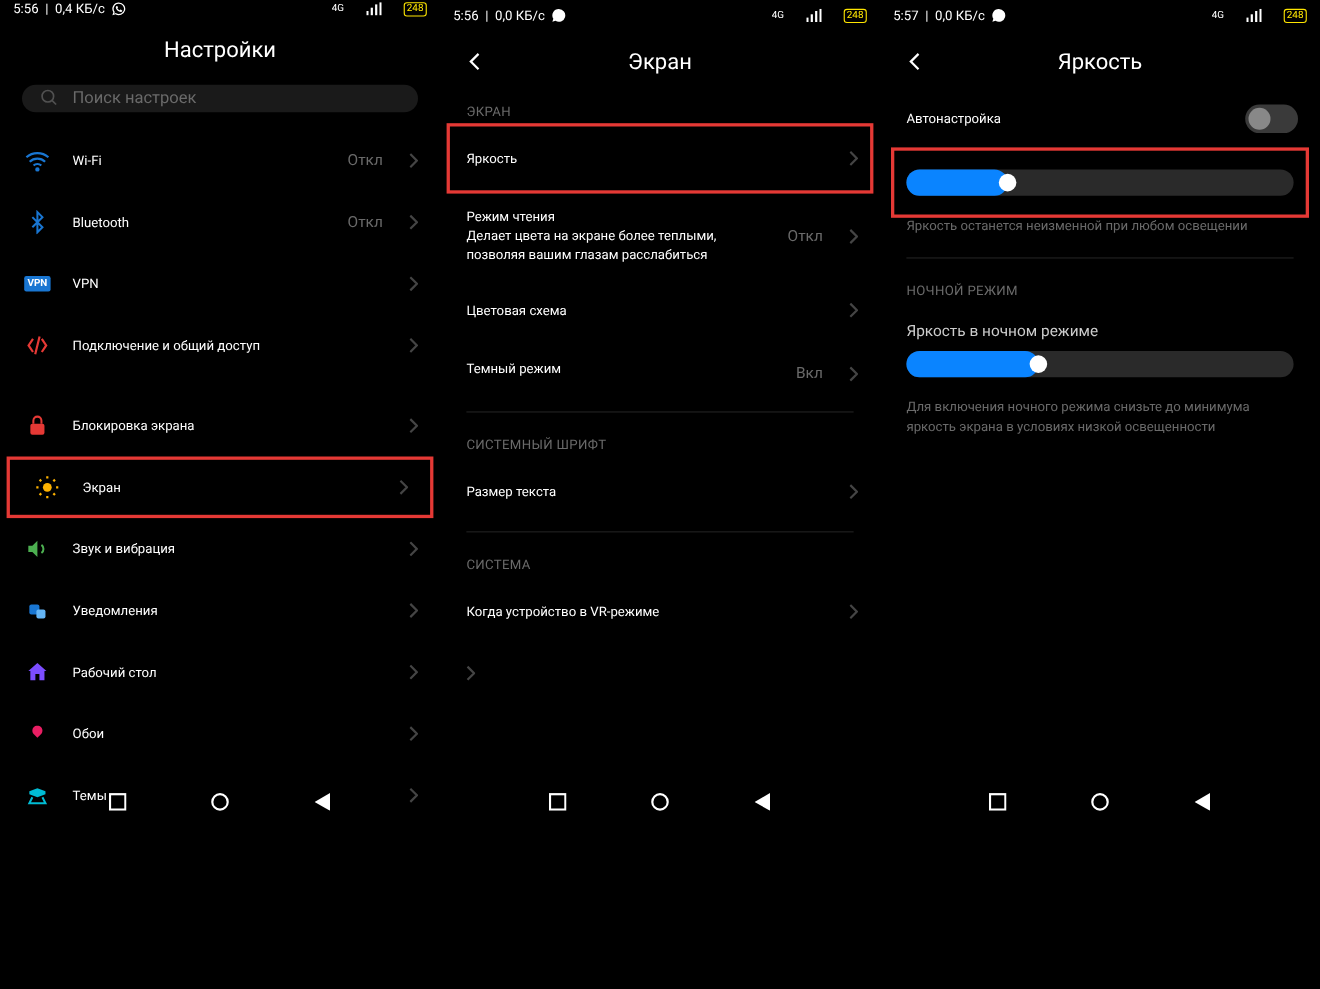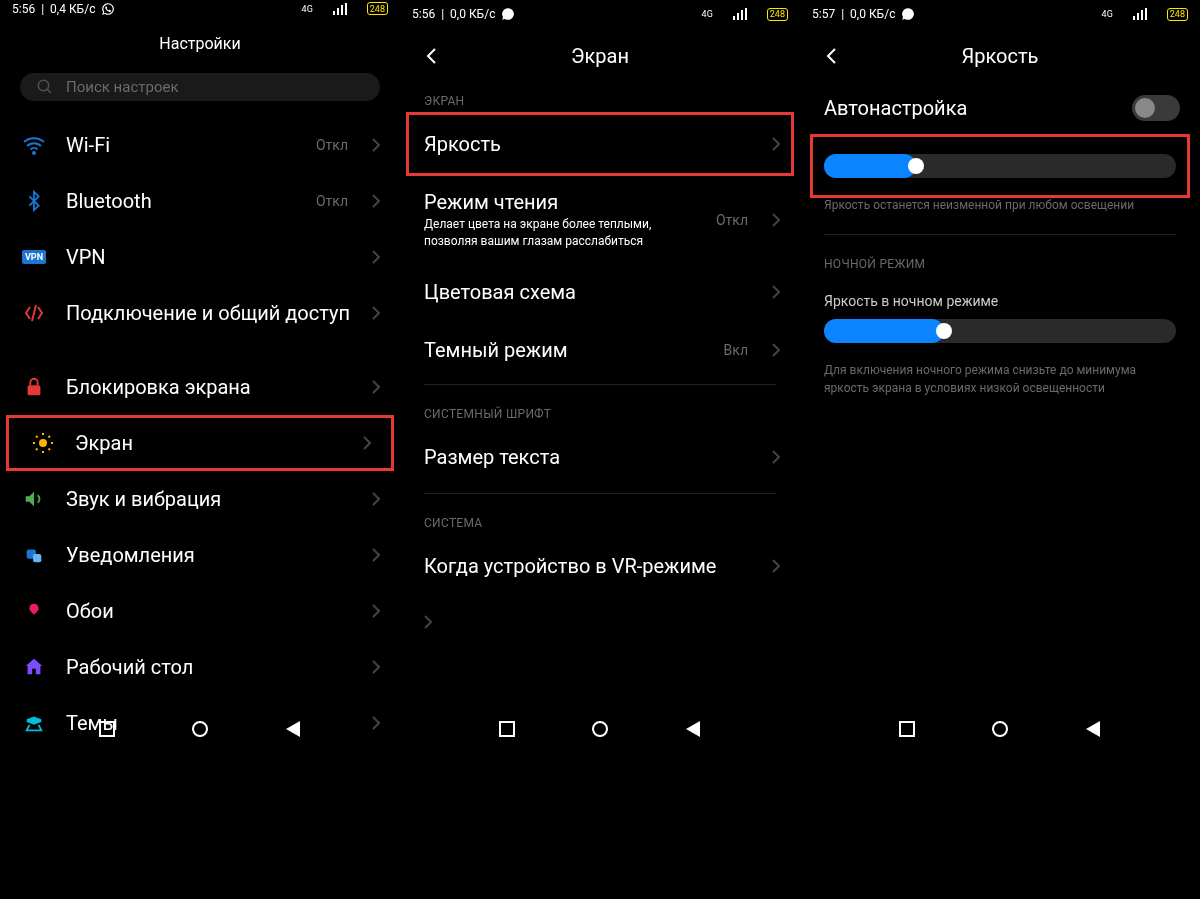--- a/index.html
+++ b/index.html
@@ -50,21 +50,21 @@
     justify-content: center;
   }
   .header-title {
     font-size: 20px;
     font-weight: 400;
     flex: 1;
     text-align: center;
     margin-right: 24px;
   }
   .title-big {
-    font-size: 16px;
+    font-size: 20px;
     font-weight: 400;
   }
   .search-box {
     margin: 8px 20px 16px;
     background: #1a1a1a;
     border-radius: 22px;
     height: 44px;
     display: flex;
     align-items: center;
     padding: 0 16px;
@@ -95,21 +95,21 @@
     width: 28px;
     height: 28px;
     display: flex;
     align-items: center;
     justify-content: center;
     flex-shrink: 0;
   }
   .row-body { flex: 1; min-width: 0; }
   .row-label {
     color: #fff;
-    font-size: 20px;
+    font-size: 12px;
   }
   .row-sub {
     color: #ffffff;
     font-size: 12px;
     line-height: 1.4;
     margin-top: 2px;
   }
   .row-value {
     color: #6a6a6a;
     font-size: 14px;
@@ -374,40 +374,40 @@
     <div class="row-body">
         <div class="row-label">Уведомления</div>
       </div>
     <svg class="chevron" viewBox="0 0 8 14" fill="none" stroke="#888" stroke-width="2">
         <path d="M1 1l6 6-6 6"></path>
       </svg>
   </div>
 
   <div class="row with-icon">
     <div class="row-icon">
+      <svg width="22" height="22" viewBox="0 0 24 24" fill="#7c4dff">
+          <path d="M12 3l9 8h-2v9h-5v-6h-4v6H5v-9H3l9-8z"></path>
+        </svg>
+    </div>
+    <div class="row-body">
+        <div class="row-label">Рабочий стол</div>
+      </div>
+    <svg class="chevron" viewBox="0 0 8 14" fill="none" stroke="#888" stroke-width="2">
+        <path d="M1 1l6 6-6 6"></path>
+      </svg>
+  </div>
+
+  <div class="row with-icon">
+    <div class="row-icon">
       <svg width="22" height="22" viewBox="0 0 24 24" fill="#e91e63">
           <path d="M12 4c3 0 5 2 5 5 0 2-1 3-2 4l-3 3-3-3c-1-1-2-2-2-4 0-3 2-5 5-5z"></path>
         </svg>
     </div>
     <div class="row-body">
         <div class="row-label">Обои</div>
-      </div>
-    <svg class="chevron" viewBox="0 0 8 14" fill="none" stroke="#888" stroke-width="2">
-        <path d="M1 1l6 6-6 6"></path>
-      </svg>
-  </div>
-
-  <div class="row with-icon">
-    <div class="row-icon">
-      <svg width="22" height="22" viewBox="0 0 24 24" fill="#7c4dff">
-          <path d="M12 3l9 8h-2v9h-5v-6h-4v6H5v-9H3l9-8z"></path>
-        </svg>
-    </div>
-    <div class="row-body">
-        <div class="row-label">Рабочий стол</div>
       </div>
     <svg class="chevron" viewBox="0 0 8 14" fill="none" stroke="#888" stroke-width="2">
         <path d="M1 1l6 6-6 6"></path>
       </svg>
   </div>
 
   <div class="row with-icon">
     <div class="row-icon">
       <svg width="22" height="22" viewBox="0 0 24 24" fill="#00bcd4">
           <path d="M4 8l8-3 8 3v3l-8 3-8-3V8z"></path>

